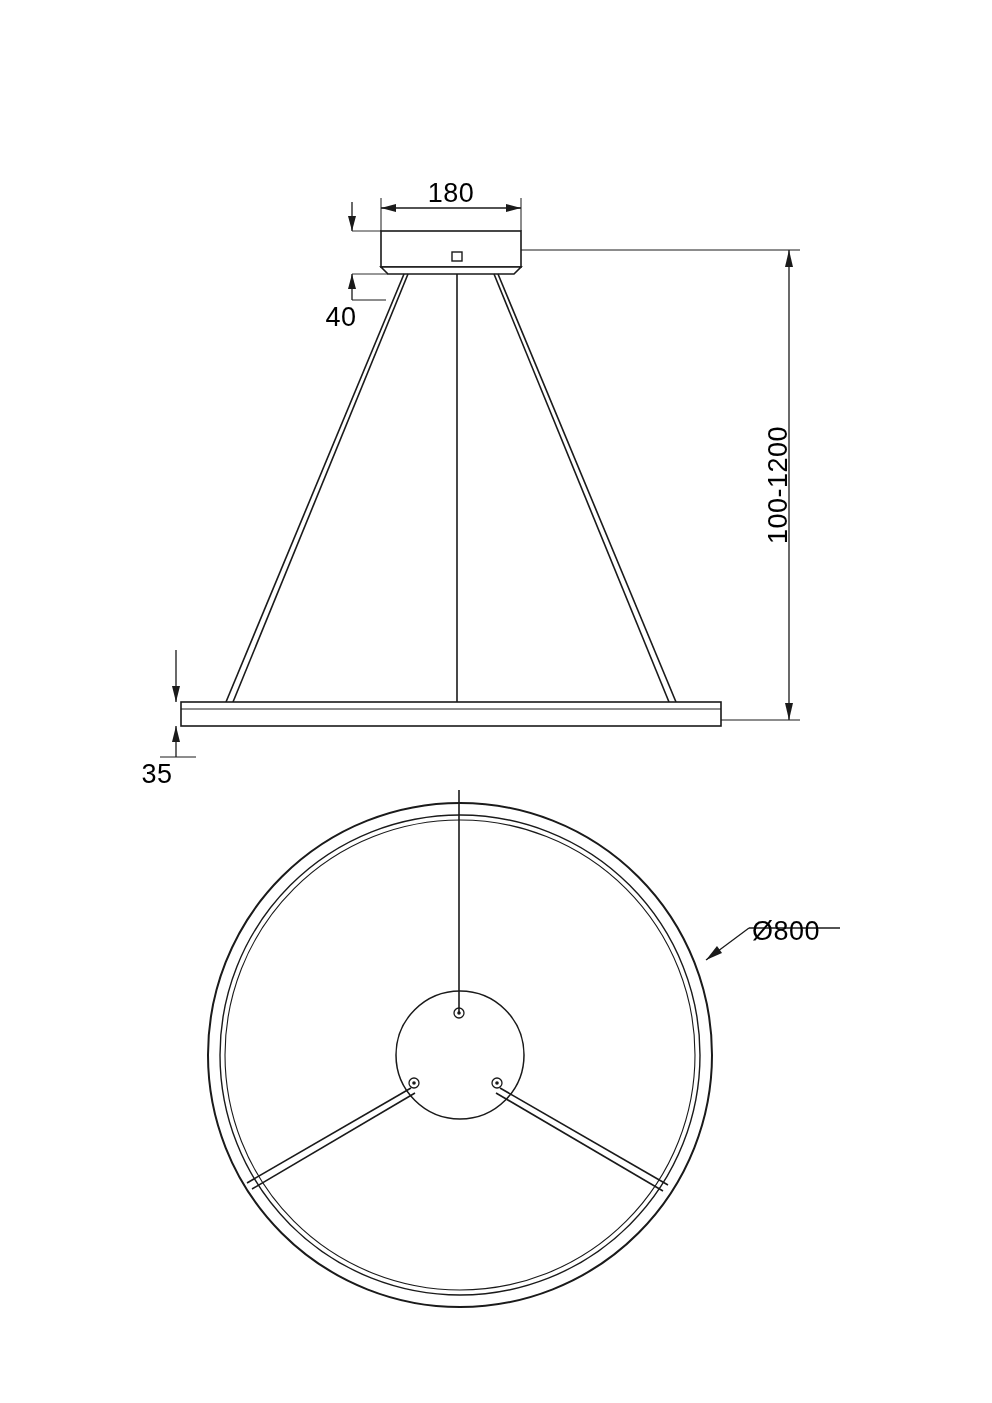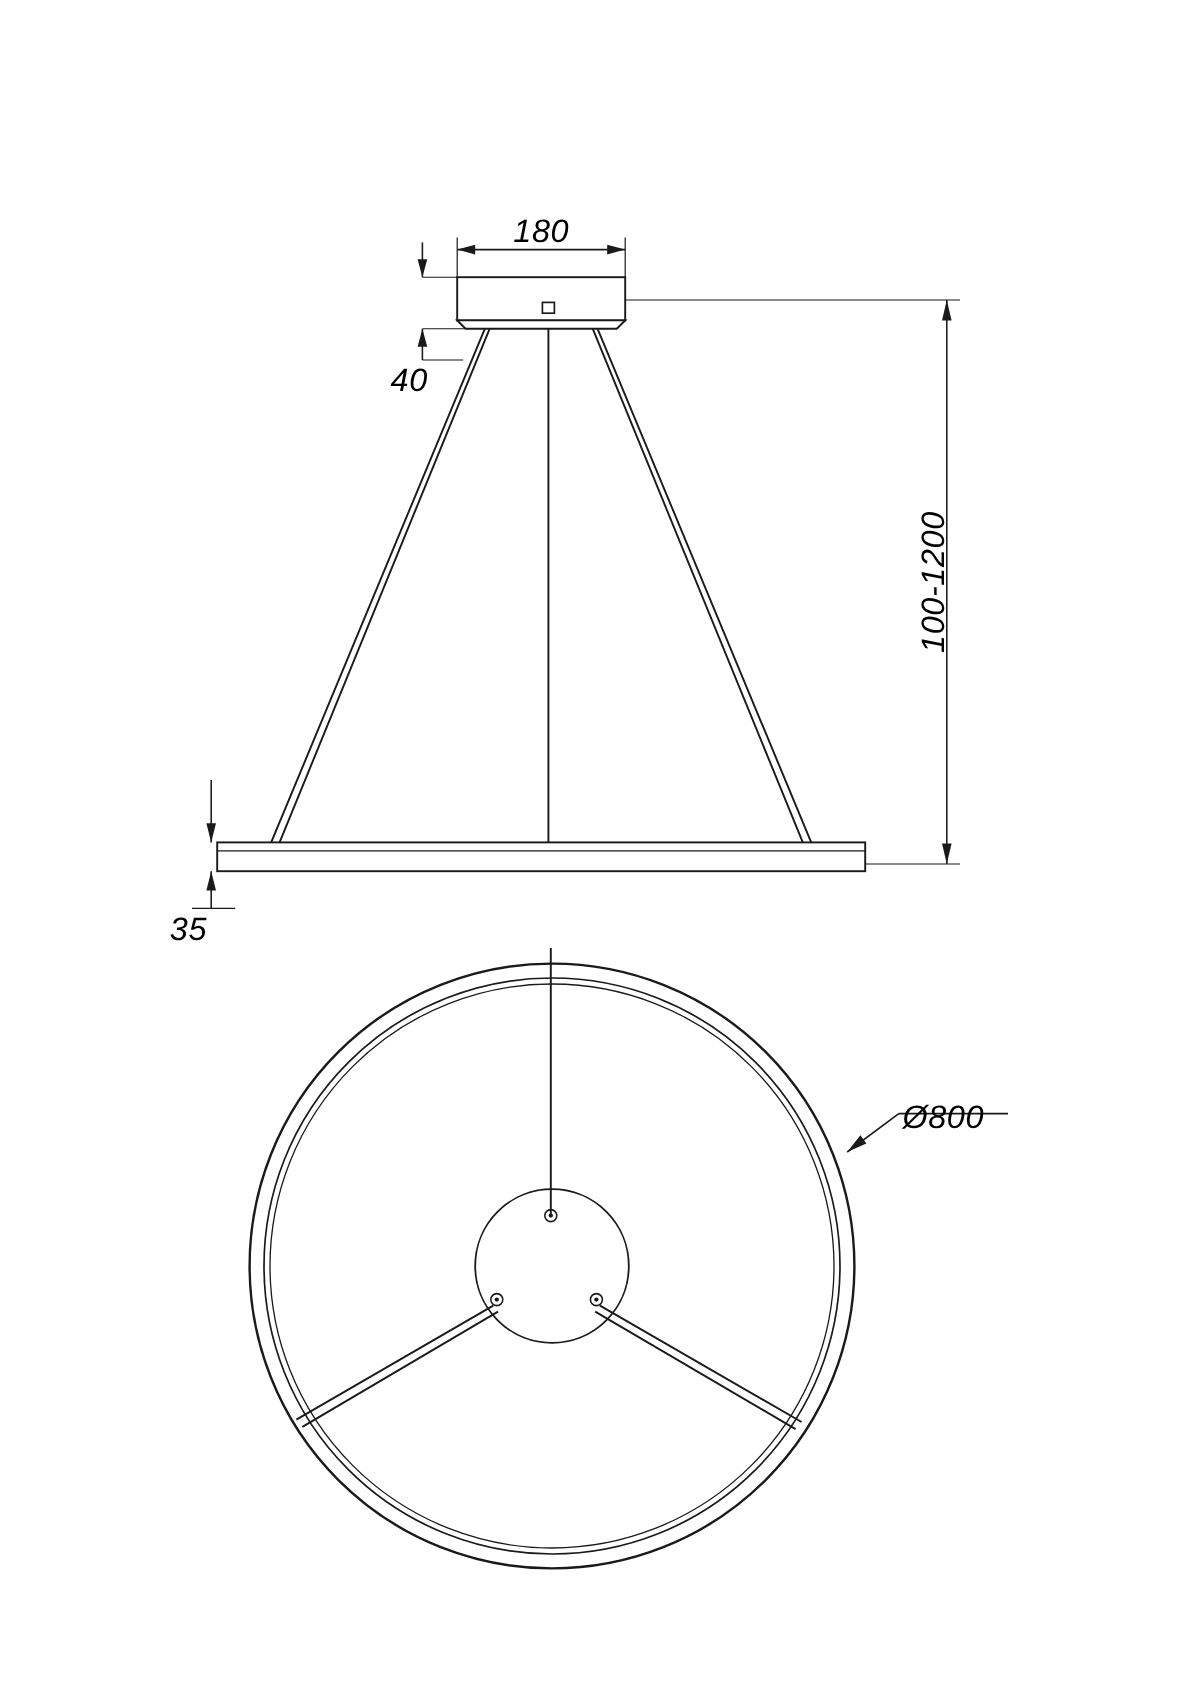--- a/index.html
+++ b/index.html
@@ -11,21 +11,20 @@
     width: 992px;
     height: 1403px;
     font-family: "Liberation Sans", sans-serif;
     color: #000000;
     overflow: hidden;
   }
   #drawing-root {
     position: relative;
     width: 852px;
     height: 1403px;
-    font-style: italic;
   }
   svg.tech-drawing {
     display: block;
     width: 992px;
     height: 1403px;
   }
   .dim-text {
     font-family: "Liberation Sans", sans-serif;
     font-size: 27px;
     fill: #000000;

